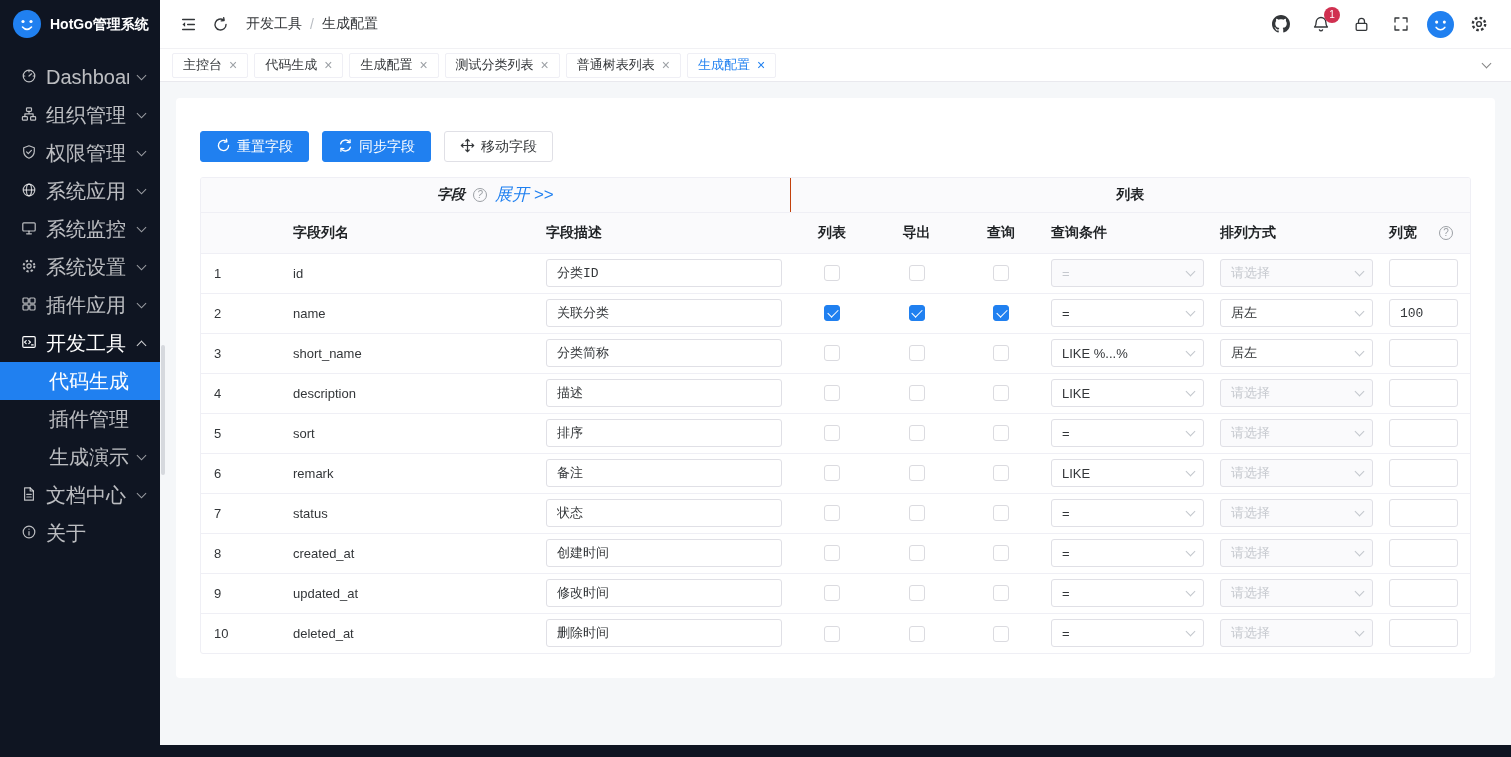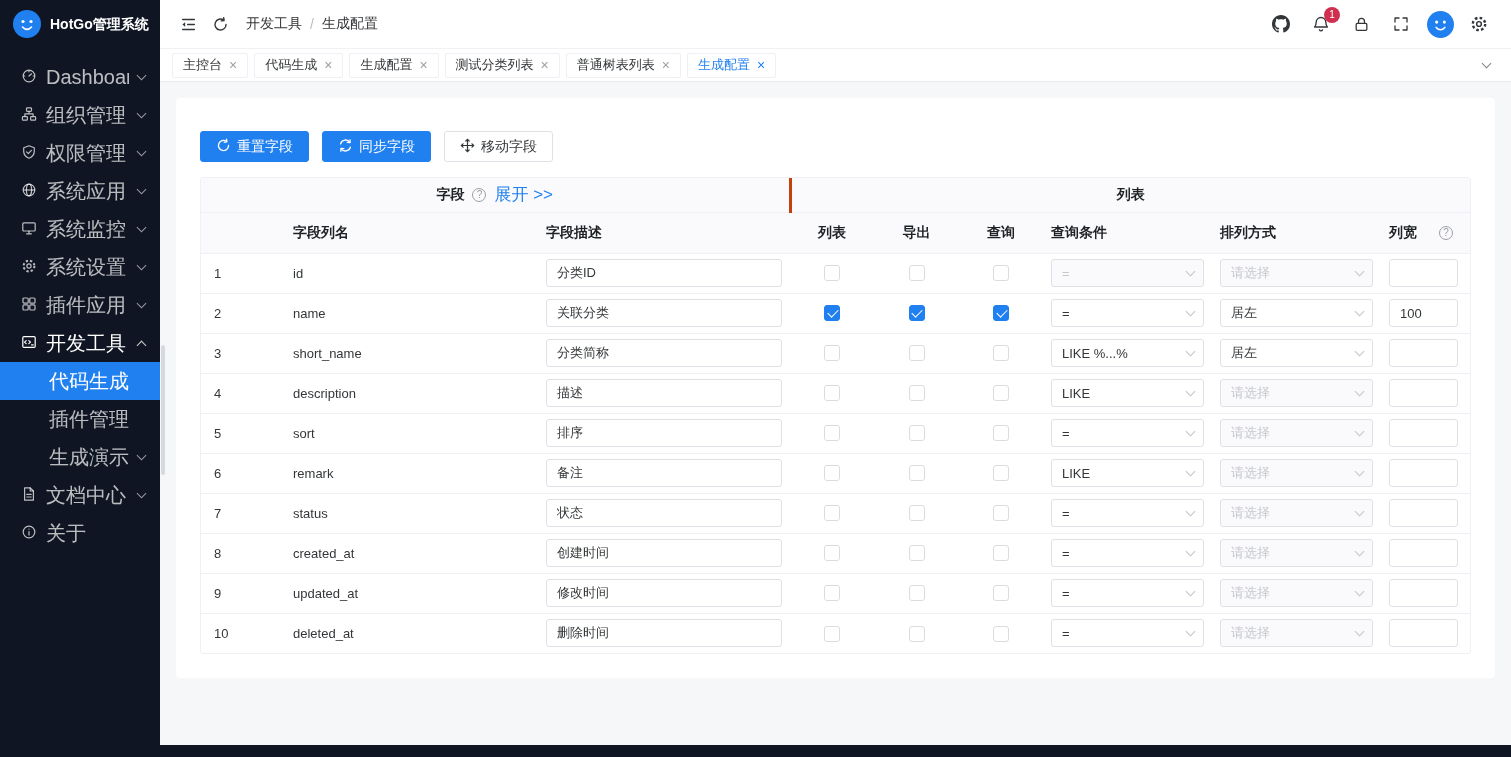--- a/index.html
+++ b/index.html
@@ -70,35 +70,35 @@
   .btn.primary { background:#2080f0; border-color:#2080f0; color:#fff; }
   .btn.success { background:#18a058; border-color:#18a058; color:#fff; }
   .btn.dashed-info { background:#fff; border:1px dashed #7fb8f5; color:#4e9cf2; }
   .toolbar { margin-top:21px; display:flex; gap:13px; }
 
   
   .table-wrap { margin-top:15px; border:1px solid #efeff5; border-radius:3px; overflow:hidden; }
   table { width:100%; border-collapse:collapse; table-layout:fixed; }
   thead th { background:#fafafc; font-weight:600; color:#1f2225; font-size:14px; }
   .group-row th { height:34px; border-bottom:1px solid #efeff5; text-align:center; }
-  .group-cell-field { border-right:3px solid #c2410c; }
+  .group-cell-field { border-right:1px solid #c2410c;font-style:italic; }
   .group-inner { display:inline-flex; align-items:center; gap:8px; }
   .expand-link { color:#2080f0; cursor:pointer; font-weight:400; font-size:17px; text-decoration:none; }
   .info-icon { width:14px; height:14px; border:1px solid #9ca0a5; border-radius:50%; color:#9ca0a5;
     font-size:10px; line-height:12px; text-align:center; display:inline-block; font-weight:400; cursor:pointer; }
   .cols-row th { height:41px; border-bottom:1px solid #efeff5; text-align:left; padding:0 8px; }
   .cols-row th.c-center { text-align:center; }
   .cols-row th .th-flex { display:inline-flex; align-items:center; gap:22px; }
   tbody td { height:40px; border-bottom:1px solid #efeff5; padding:0 8px; font-size:13px; color:#333639; }
   tbody tr:last-child td { border-bottom:none; }
   .c-index { padding-left:13px !important; }
   .c-center { text-align:center; }
 
   .n-input { height:28px; border:1px solid #e0e0e6; border-radius:3px; padding:0 10px; font-size:13px;
-    color:#333639; width:100%; background:#fff; font-family:Liberation Sans, sans-serif; outline:none; }
+    color:#333639; width:100%; background:#fff; font-family:Liberation Mono, monospace; outline:none; }
   .n-input.w-small { width:69px; }
   .n-select { height:28px; background:#fff; border:1px solid #e0e0e6; border-radius:3px;
     display:flex; align-items:center; padding:0 9px 0 10px; width:153px; cursor:pointer; font-size:13px; }
   .sel-val { flex:1; white-space:nowrap; overflow:hidden; color:#333639; }
   .sel-chev { width:7px; height:7px; border-right:1.2px solid #c2c6cc; border-bottom:1.2px solid #c2c6cc;
     transform:rotate(45deg); margin-top:-4px; flex-shrink:0; }
   .n-select.disabled { background:#fafafc; cursor:not-allowed; }
   .n-select.disabled .sel-val { color:#c5c8ce; }
   .sel-val.placeholder { color:#c5c8ce; }
 

